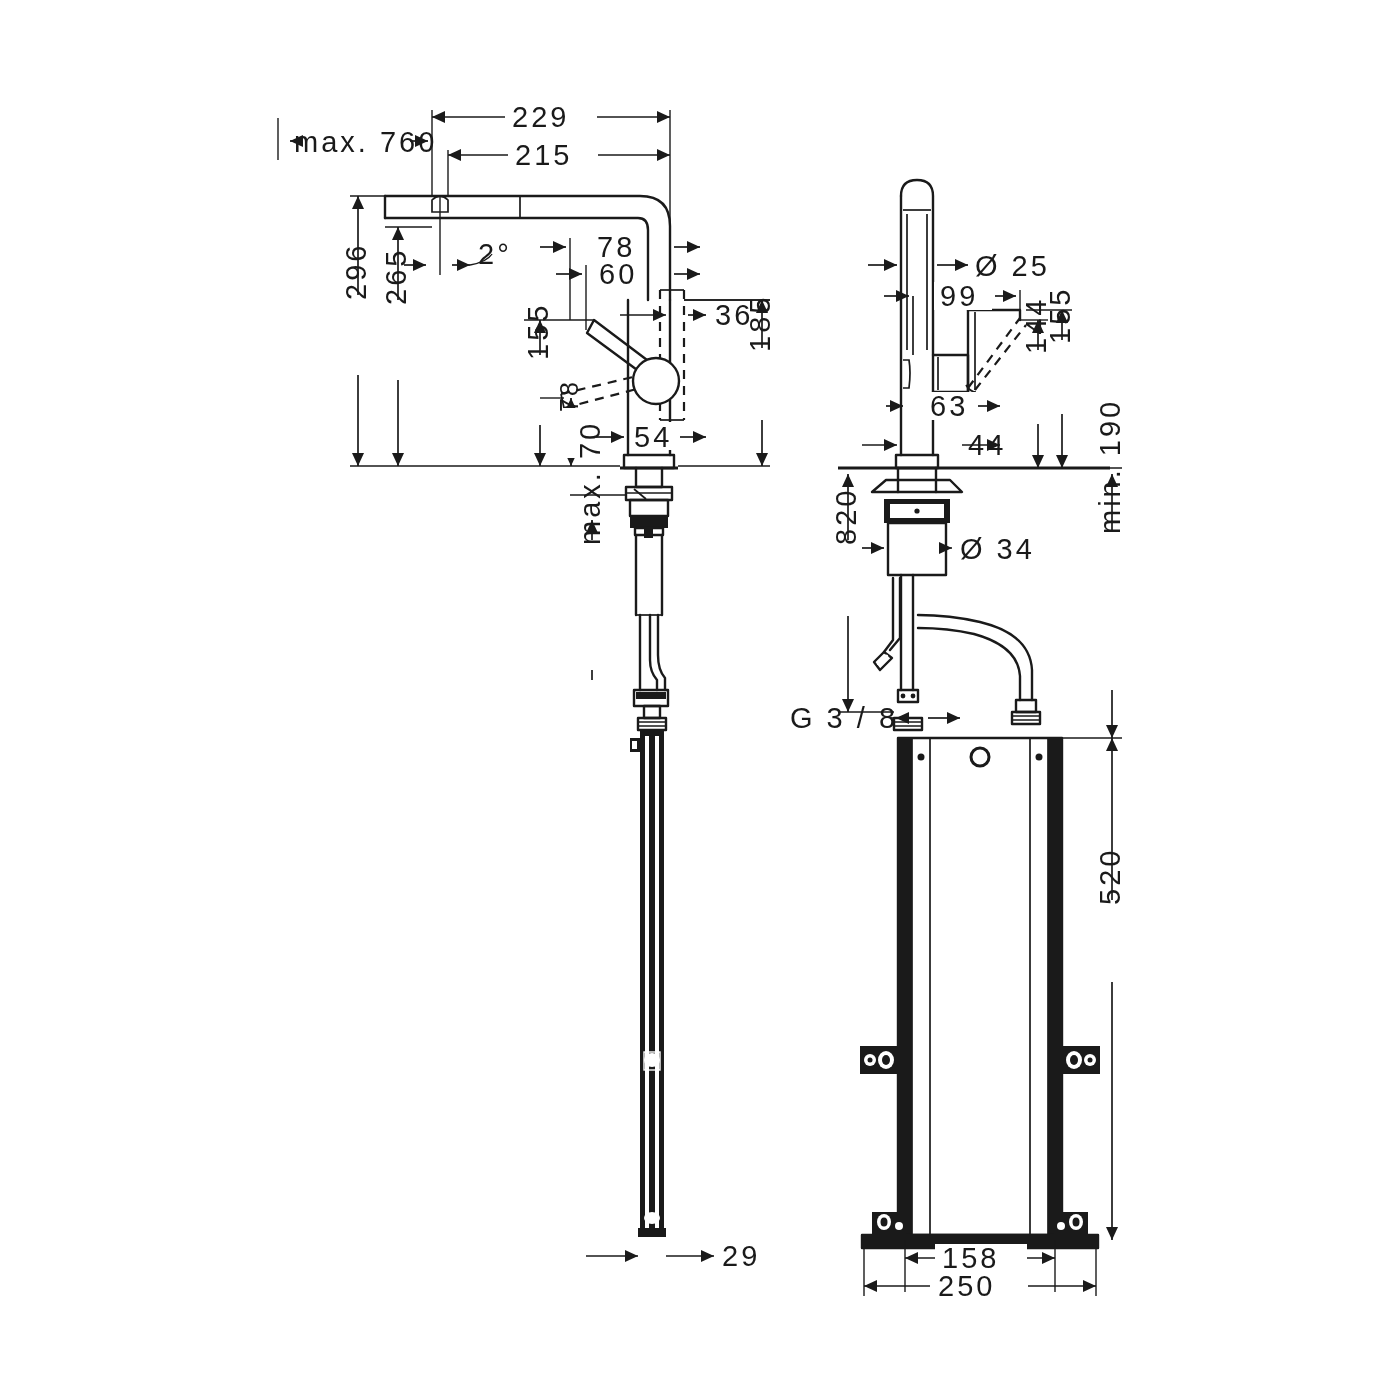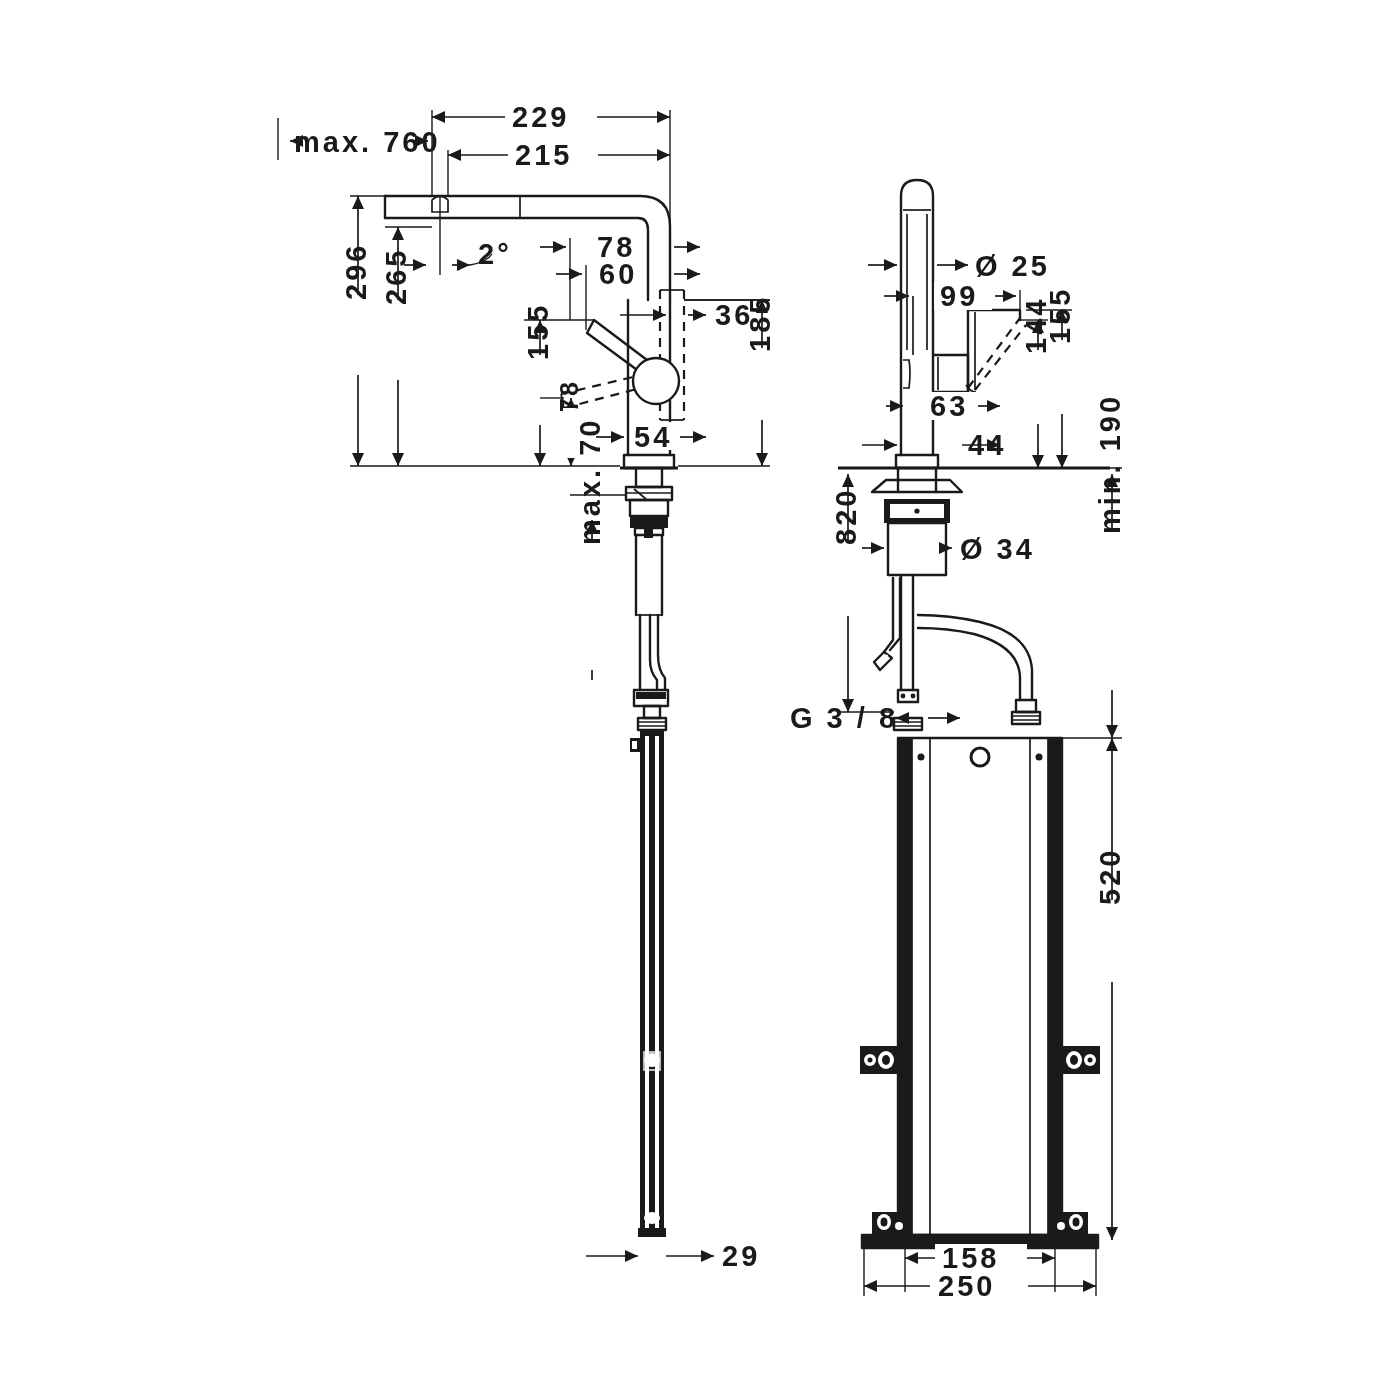--- a/index.html
+++ b/index.html
@@ -10,21 +10,20 @@
   }
   body {
     font-family: "Liberation Sans", sans-serif;
   }
   #sheet {
     position: relative;
     width: 1400px;
     height: 1400px;
     background: #ffffff;
     overflow: hidden;
-    font-weight: bold;
   }
   svg.drawing {
     position: absolute;
     left: 0;
     top: 0;
     width: 1400px;
     height: 1400px;
   }
   .dimtext {
     font-family: "Liberation Sans", sans-serif;

